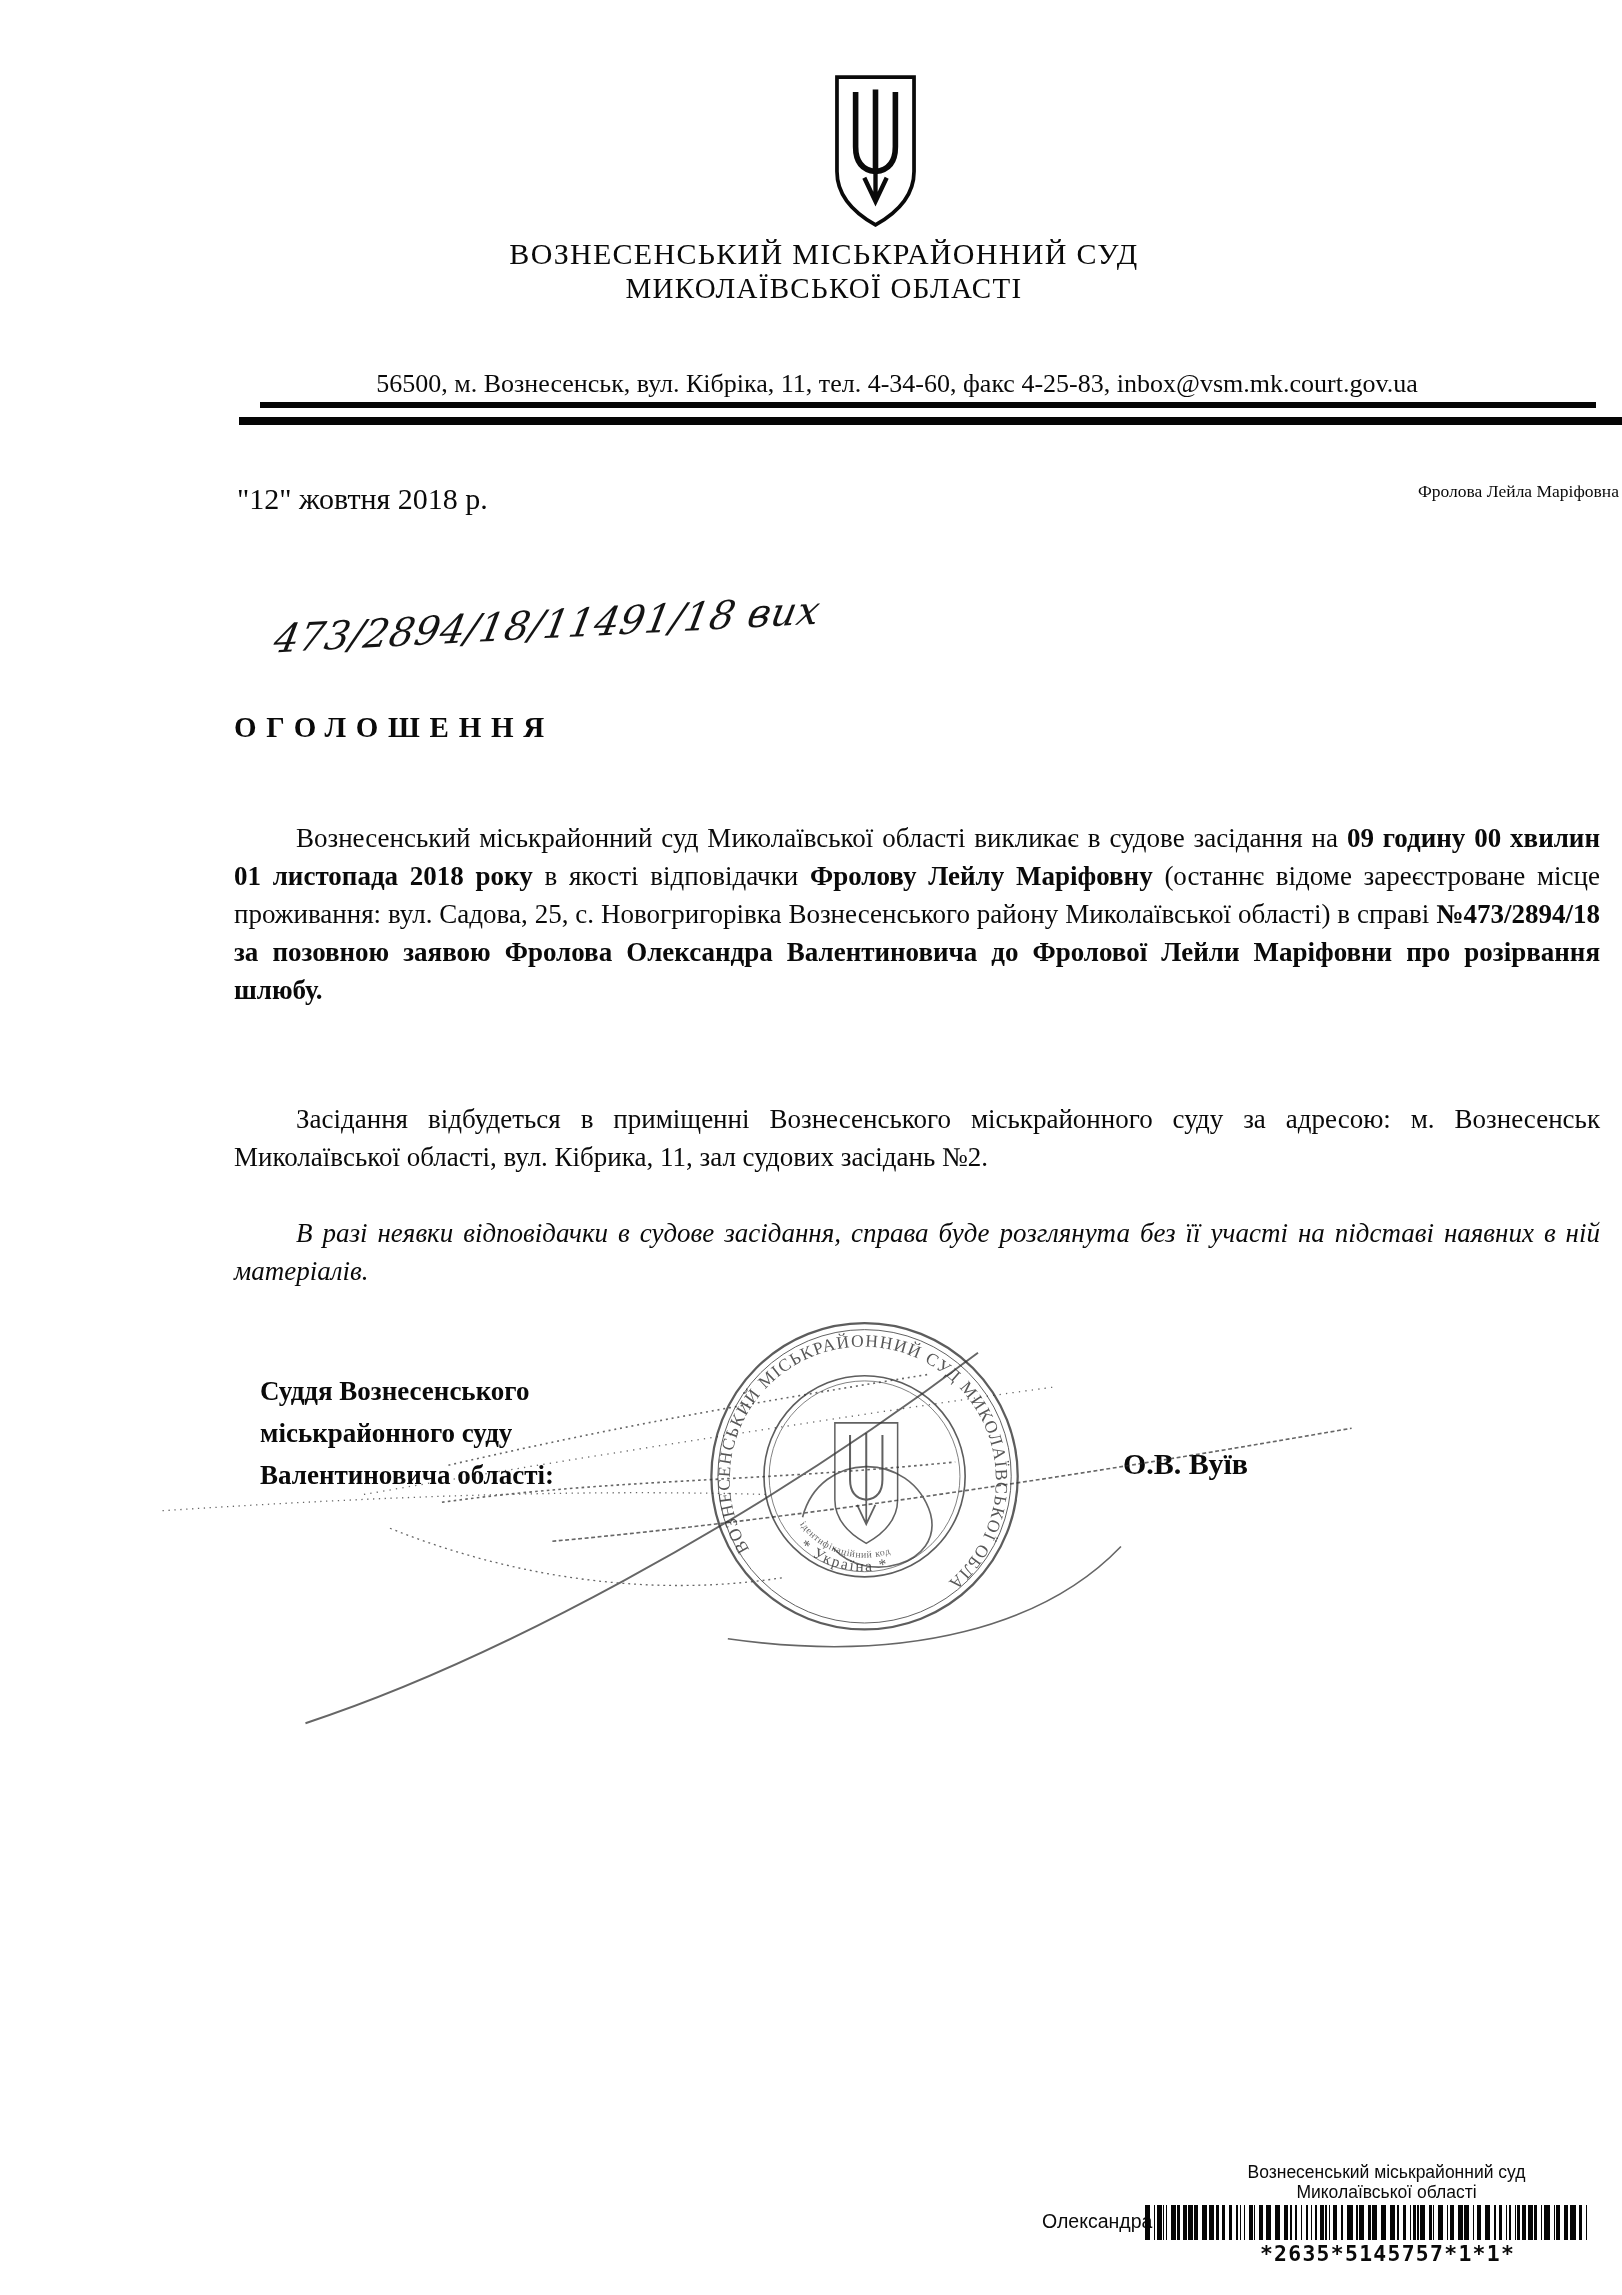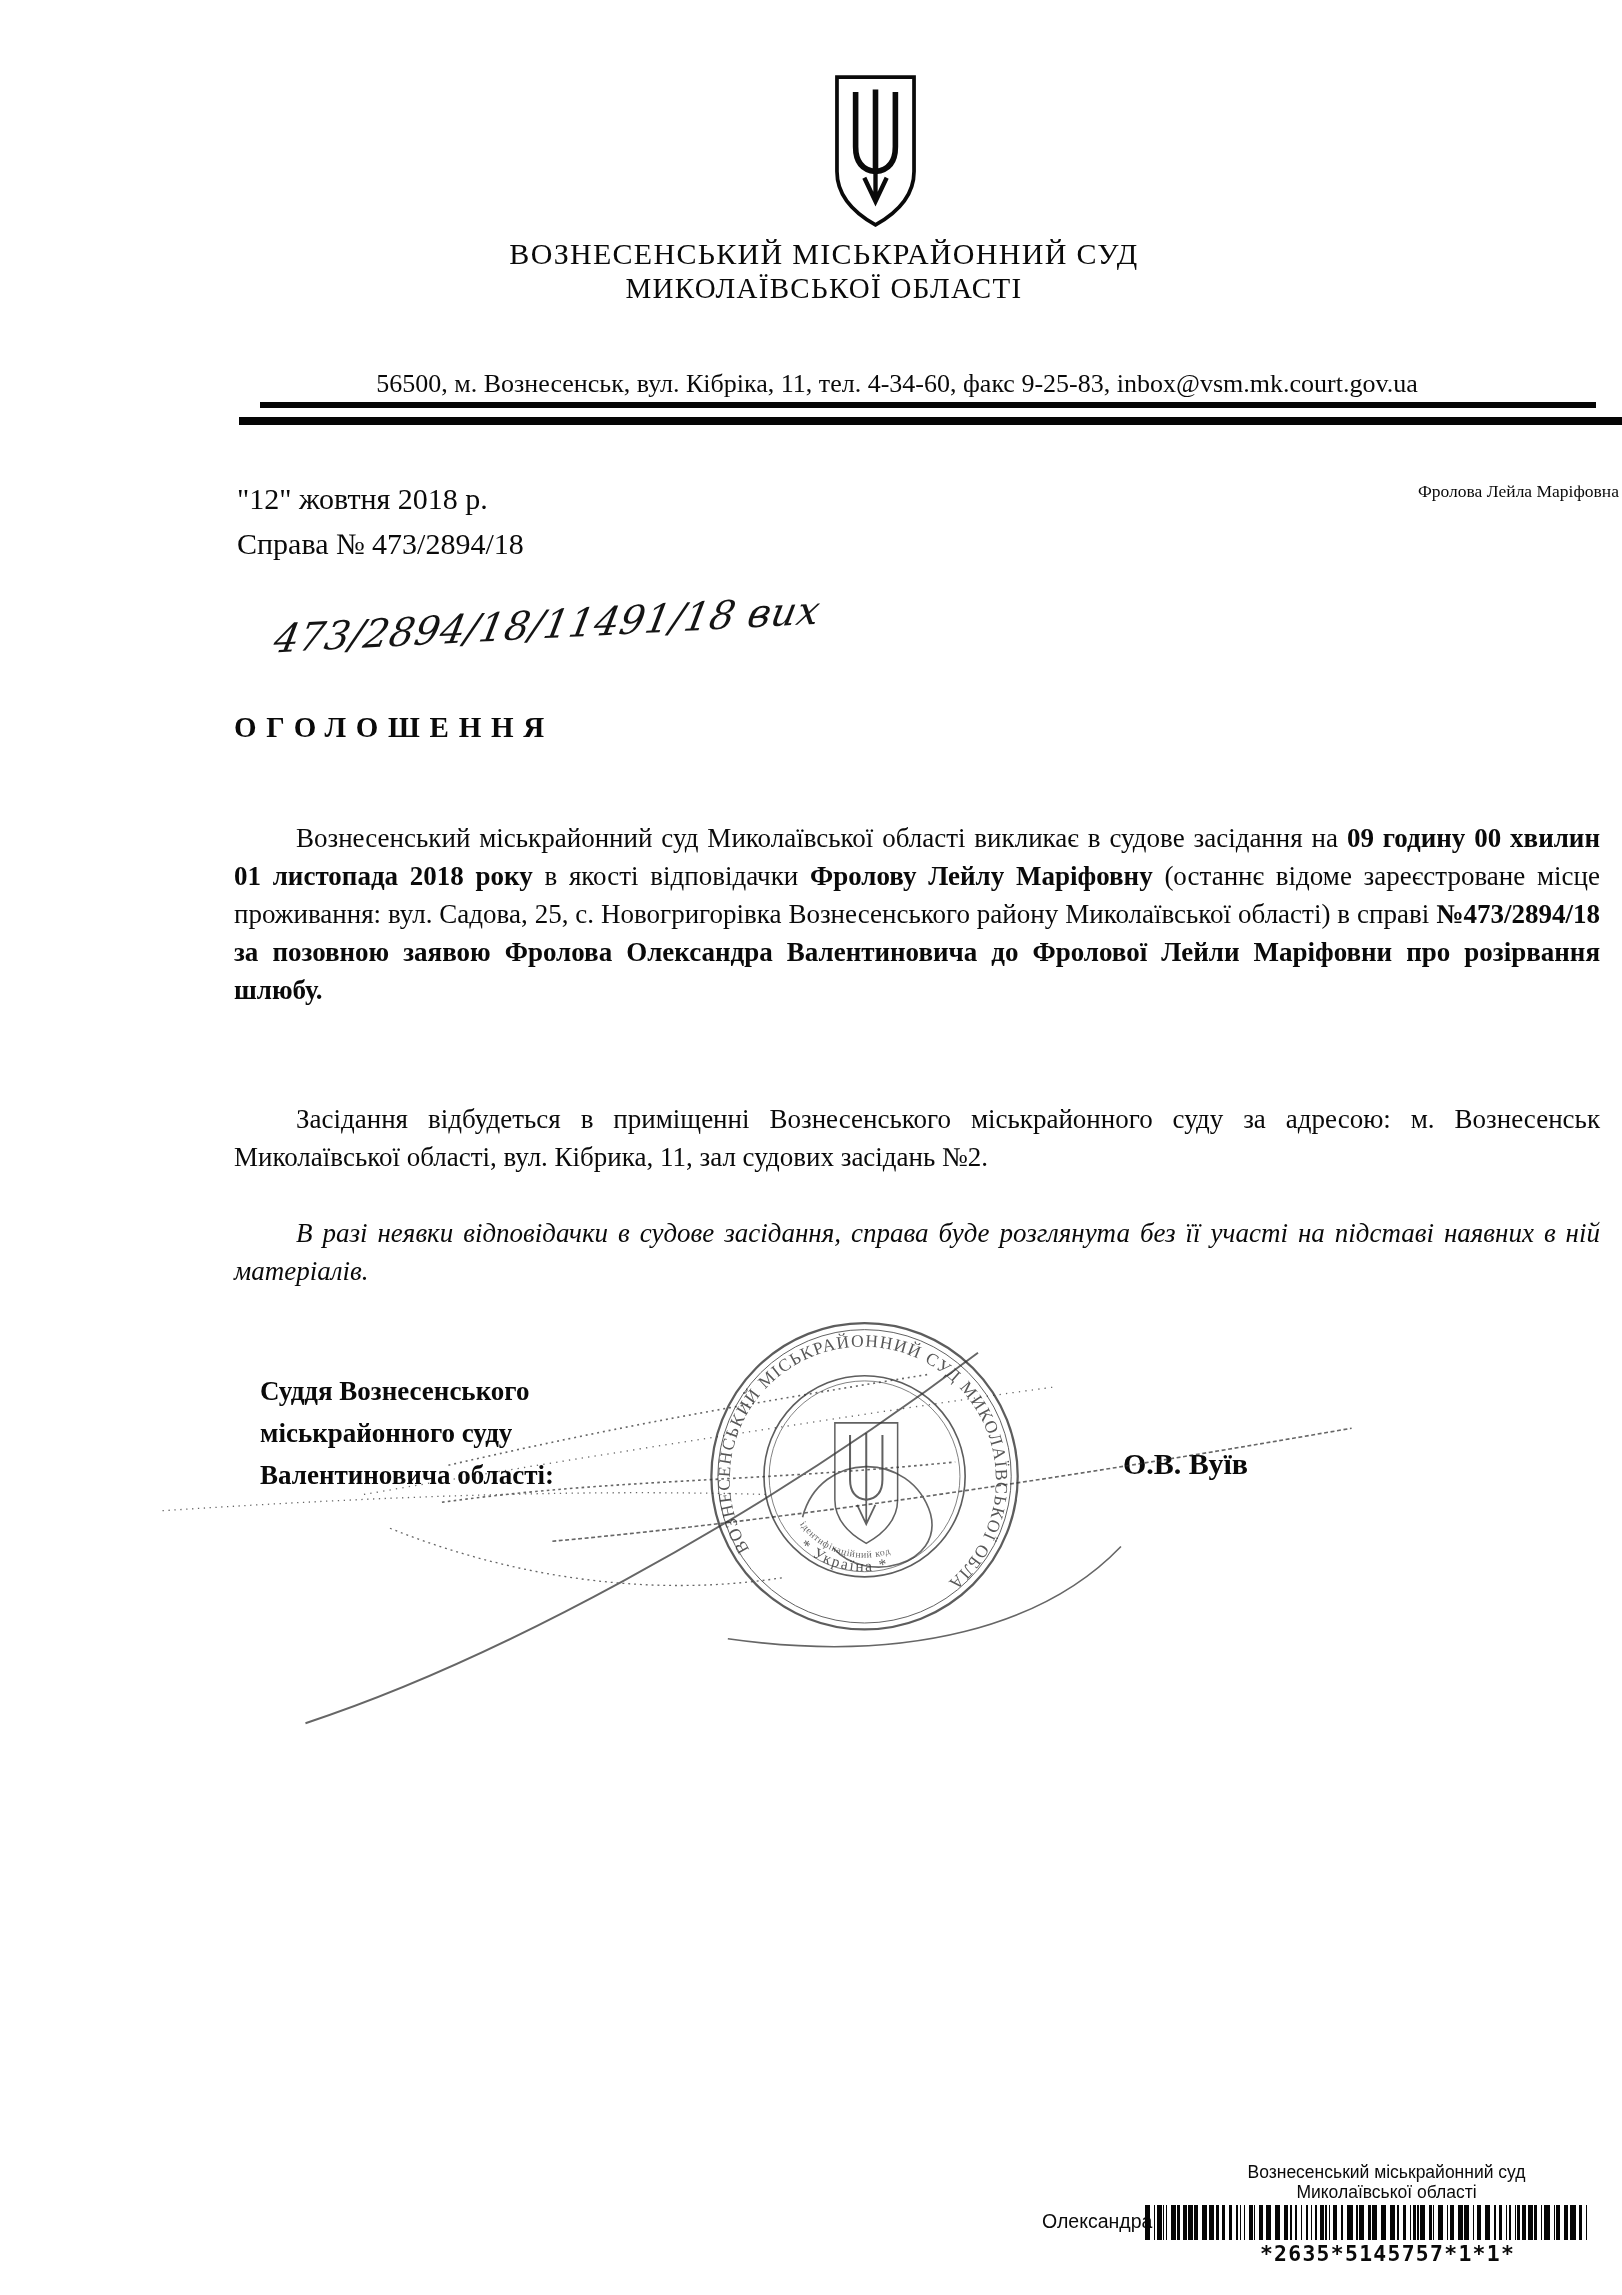--- a/index.html
+++ b/index.html
@@ -59,28 +59,27 @@
 
 <svg class="abs emblem" viewBox="0 0 140 250">
   <path d="M8,6 H132 V158 C132 198 102 226 70 244 C38 226 8 198 8 158 Z" fill="none" stroke="#0a0a0a" stroke-width="6"></path>
   <path d="M38,30 V118 C38,146 52,156 70,158 C88,156 102,146 102,118 V30" fill="none" stroke="#0a0a0a" stroke-width="9"></path>
   <path d="M70,26 V160" fill="none" stroke="#0a0a0a" stroke-width="9"></path>
   <path d="M70,158 L70,206 M52,168 L70,206 L88,168" fill="none" stroke="#0a0a0a" stroke-width="7"></path>
 </svg>
 
 <div class="abs court-line1">ВОЗНЕСЕНСЬКИЙ МІСЬКРАЙОННИЙ СУД</div>
 <div class="abs court-line2">МИКОЛАЇВСЬКОЇ ОБЛАСТІ</div>
-<div class="abs address">56500, м. Вознесенськ, вул. Кібріка, 11, тел. 4-34-60, факс 9-25-83, inbox@vsm.mk.court.gov.ua</div>
+<div class="abs address">56500, м. Вознесенськ, вул. Кібріка, 11, тел. 4-34-60, факс 4-25-83, inbox@vsm.mk.court.gov.ua</div>
 <div class="abs rule1"></div>
 <div class="abs rule2"></div>
 
 <div class="abs addressee">Фролова Лейла Маріфовна</div>
 <div class="abs meta">
   <div>"12" жовтня 2018 р.</div>
-  <div>Справа № 473/2894/18</div>
 </div>
 <div class="abs handwriting">473/2894/18/11491/18 вих</div>
 
 <div class="abs doc-title">ОГОЛОШЕННЯ</div>
 <div class="abs para p1"><span>Вознесенський міськрайонний суд Миколаївської області викликає в судове засідання на </span><b>09 годину 00 хвилин 01 листопада 2018 року</b><span> в якості відповідачки </span><b>Фролову Лейлу Маріфовну</b><span> (останнє відоме зареєстроване місце проживання: вул. Садова, 25, с. Новогригорівка Вознесенського району Миколаївської області) в справі </span><b>№473/2894/18 за позовною заявою Фролова Олександра Валентиновича до Фролової Лейли Маріфовни про розірвання шлюбу.</b></div>
 <div class="abs para p2">Засідання відбудеться в приміщенні Вознесенського міськрайонного суду за адресою: м. Вознесенськ Миколаївської області, вул. Кібрика, 11, зал судових засідань №2.</div>
 <div class="abs para p3">В разі неявки відповідачки в судове засідання, справа буде розглянута без її участі на підставі наявних в ній матеріалів.</div>
 
 <div class="abs sig-role">
   <div>Суддя Вознесенського</div>

